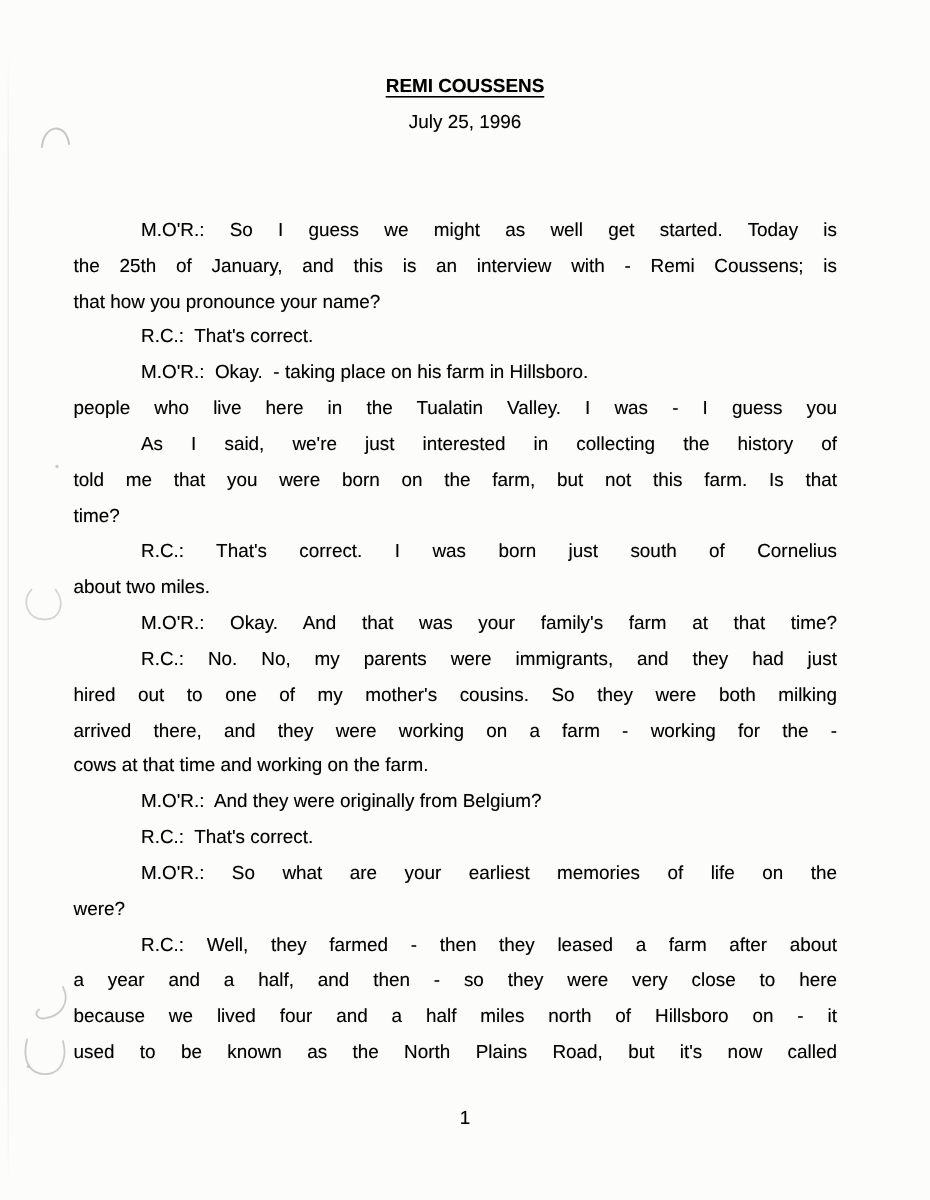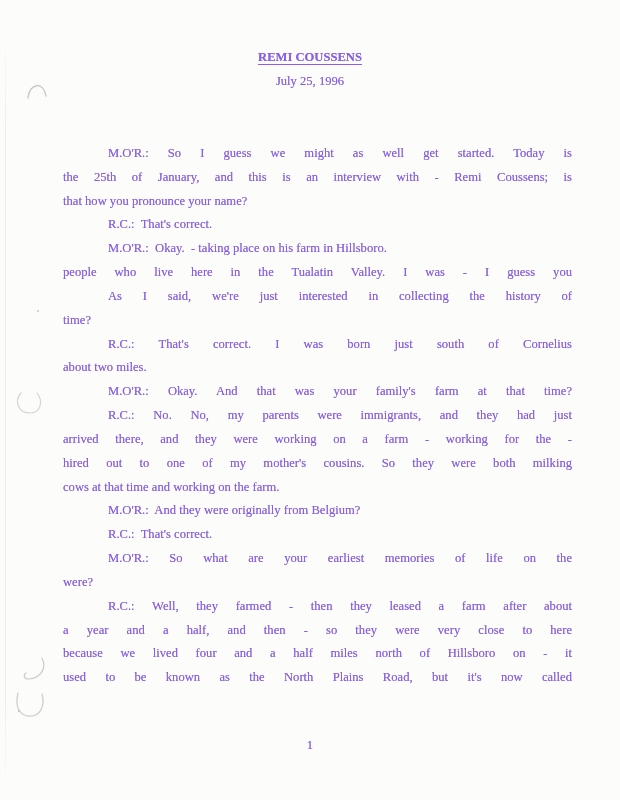--- a/index.html
+++ b/index.html
@@ -1,30 +1,30 @@
 <!DOCTYPE html>
 <html><head>
 <meta charset="utf-8">
 <style>
   html,body{margin:0;padding:0;}
   body{width:620px;height:800px;background:#e9e9e7;}
   .page{
     position:relative;width:620px;height:800px;background:#fcfcfb;overflow:hidden;
-    font-family:Liberation Serif, serif;
-    color:#8b5cf6;font-size:12.6px;
+    font-family:Liberation Sans, sans-serif;
+    color:#000000;font-size:12.6px;
     text-shadow:0 0 0.5px rgba(46,45,43,0.45);
   }
   .edge-line{
     position:absolute;left:5px;top:30px;width:1px;height:765px;
     background:linear-gradient(to bottom,rgba(0,0,0,0),rgba(0,0,0,0.07) 15%,rgba(0,0,0,0.07) 85%,rgba(0,0,0,0));
   }
   .header{position:absolute;left:0;top:46px;width:620px;text-align:center;}
   .header .hl{height:23.83px;line-height:23.83px;white-space:pre;}
   .doc-title{font-weight:bold;text-decoration:underline;text-underline-offset:3px;}
-  .bodytext{position:absolute;left:63px;top:142px;width:509px;}
+  .bodytext{position:absolute;left:49px;top:142px;width:509px;}
   .ln{height:23.83px;line-height:23.83px;white-space:pre;}
   .ln.j{white-space:normal;text-align:justify;text-align-last:justify;}
   .ln.i{padding-left:45px;}
   .pagenum{position:absolute;left:0;top:734px;width:620px;height:23.83px;line-height:23.83px;text-align:center;}
   .marks{position:absolute;left:0;top:0;pointer-events:none;}
 </style>
 </head>
 <body>
 
 <div class="page">
@@ -46,27 +46,28 @@
   </div>
 
   <div class="bodytext">
     <div class="ln i j">M.O'R.:  So I guess we might as well get started.  Today is</div>
     <div class="ln j">the 25th of January, and this is an interview with - Remi Coussens; is</div>
     <div class="ln">that how you pronounce your name?</div>
     <div class="ln i">R.C.:  That's correct.</div>
     <div class="ln i">M.O'R.:  Okay.  - taking place on his farm in Hillsboro.</div>
     <div class="ln j">people who live here in the Tualatin Valley.  I was - I guess you</div>
     <div class="ln i j">As I said, we're just interested in collecting the history of</div>
+    <div class="ln j">told me that you were born on the farm, but not this farm.  Is that</div>
     <div class="ln">time?</div>
     <div class="ln i j">R.C.:  That's correct.  I was born just south of Cornelius</div>
     <div class="ln">about two miles.</div>
     <div class="ln i j">M.O'R.:  Okay.  And that was your family's farm at that time?</div>
     <div class="ln i j">R.C.:  No.  No, my parents were immigrants, and they had just</div>
+    <div class="ln j">hired out to one of my mother's cousins.  So they were both milking</div>
     <div class="ln j">arrived there, and they were working on a farm - working for the -</div>
-    <div class="ln j">hired out to one of my mother's cousins.  So they were both milking</div>
     <div class="ln">cows at that time and working on the farm.</div>
     <div class="ln i">M.O'R.:  And they were originally from Belgium?</div>
     <div class="ln i">R.C.:  That's correct.</div>
     <div class="ln i j">M.O'R.:  So what are your earliest memories of life on the</div>
     <div class="ln">were?</div>
     <div class="ln i j">R.C.:  Well, they farmed - then they leased a farm after about</div>
     <div class="ln j">a year and a half, and then - so they were very close to here</div>
     <div class="ln j">because we lived four and a half miles north of Hillsboro on - it</div>
     <div class="ln j">used to be known as the North Plains Road, but it's now called</div>
   </div>

